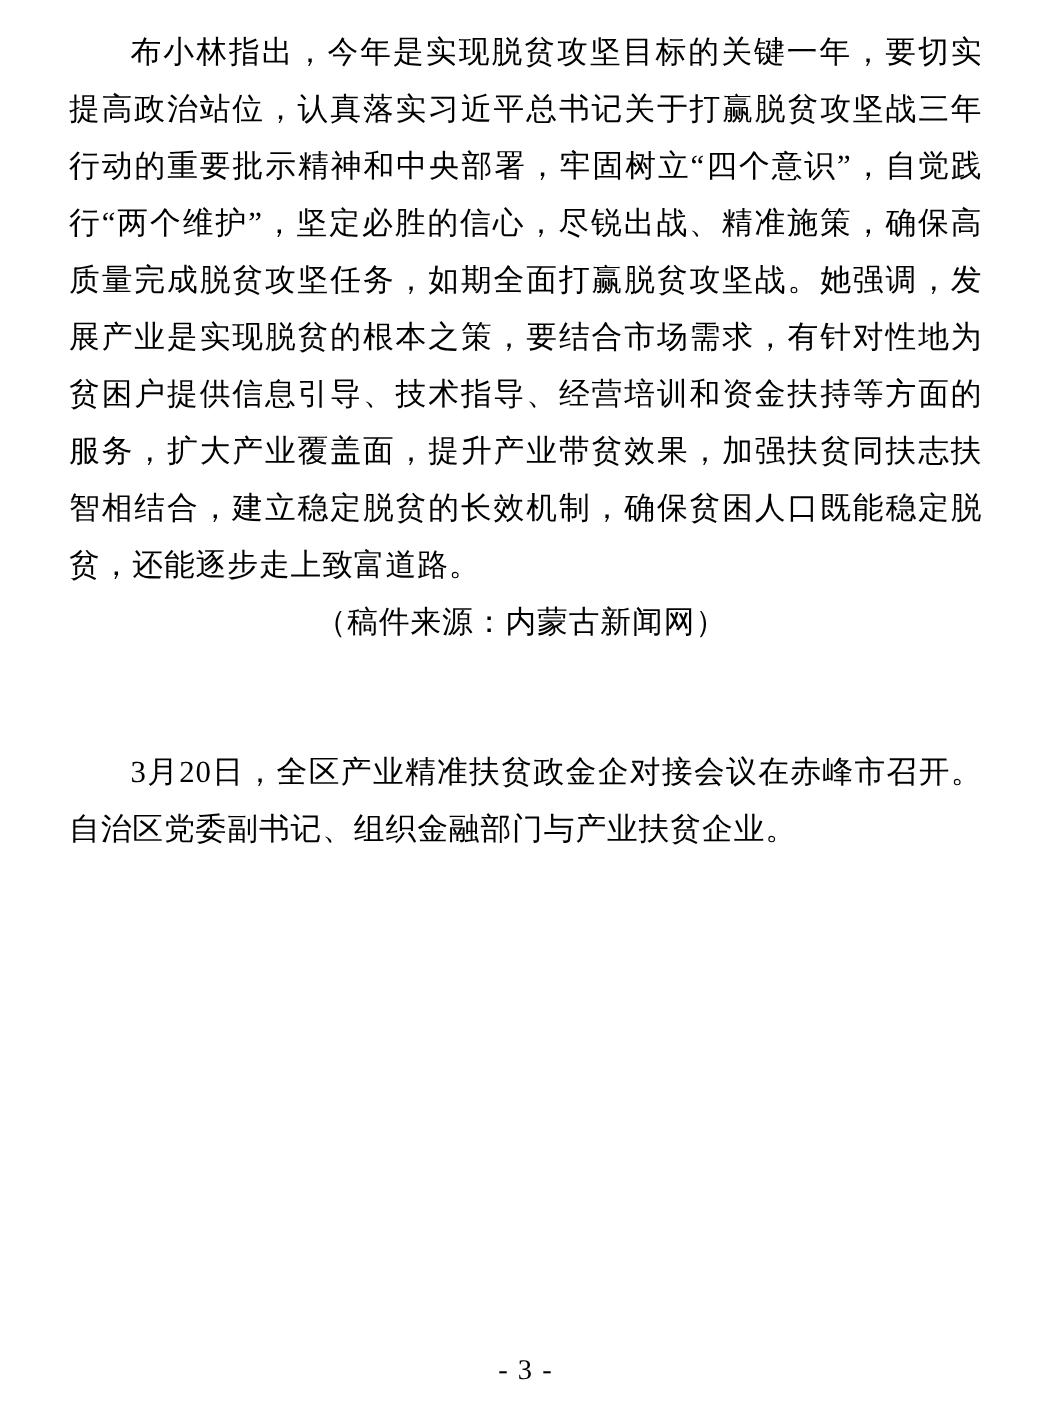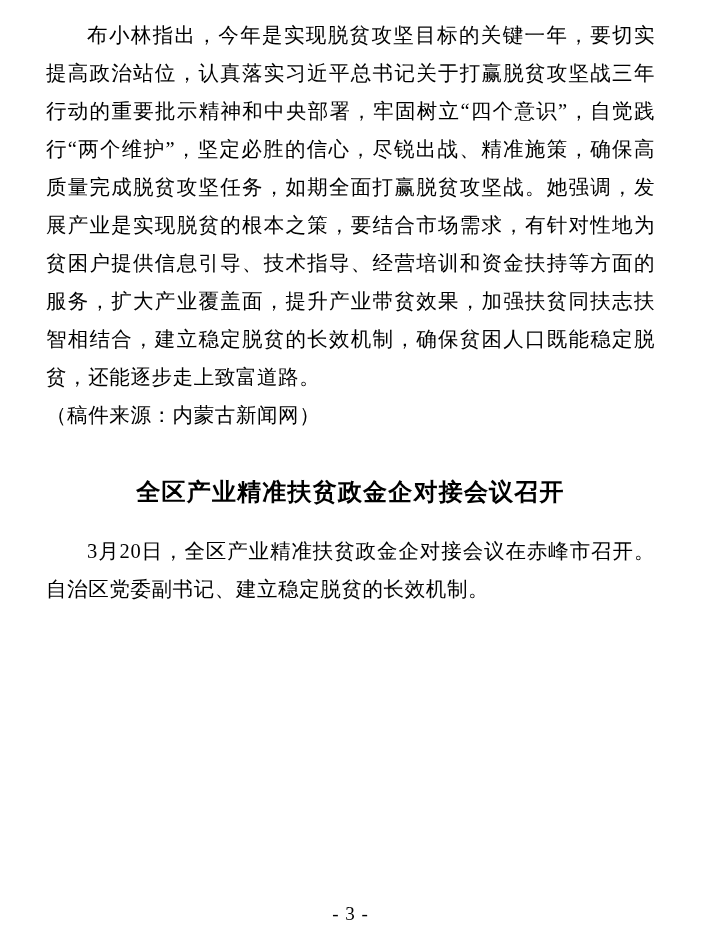--- a/index.html
+++ b/index.html
@@ -33,21 +33,21 @@
     white-space: normal;
   }
   .para + .para {
     margin-top: 0px;
   }
   .source-line {
     font-size: 20.5px;
     line-height: 38px;
     letter-spacing: 0.6px;
     margin: 0;
-    text-align: left;
+    text-align: center;
     padding-right: 6px;
   }
   .spacer-lg { height: 40px; }
   .spacer-md { height: 22px; }
   .section-title {
     font-family: "DejaVu Serif", "Liberation Serif", serif;
     font-size: 24px;
     font-weight: bold;
     text-align: center;
     letter-spacing: 1.2px;
@@ -71,22 +71,21 @@
 <div class="page">
 
   <div class="body-block">
     <p class="para">布小林指出，今年是实现脱贫攻坚目标的关键一年，要切实提高政治站位，认真落实习近平总书记关于打赢脱贫攻坚战三年行动的重要批示精神和中央部署，牢固树立“四个意识”，自觉践行“两个维护”，坚定必胜的信心，尽锐出战、精准施策，确保高质量完成脱贫攻坚任务，如期全面打赢脱贫攻坚战。她强调，发展产业是实现脱贫的根本之策，要结合市场需求，有针对性地为贫困户提供信息引导、技术指导、经营培训和资金扶持等方面的服务，扩大产业覆盖面，提升产业带贫效果，加强扶贫同扶志扶智相结合，建立稳定脱贫的长效机制，确保贫困人口既能稳定脱贫，还能逐步走上致富道路。</p>
   </div>
 
   <p class="source-line">（稿件来源：内蒙古新闻网）</p>
 
   <div class="spacer-lg"></div>
 
-  <h2 class="section-title">全区产业精准扶贫政金企对接会议召开</h2>
 
   <div class="spacer-md"></div>
 
   <div class="body-block">
-    <p class="para">3月20日，全区产业精准扶贫政金企对接会议在赤峰市召开。自治区党委副书记、建立稳定脱贫的长效机制。</p>
+    <p class="para">3月20日，全区产业精准扶贫政金企对接会议在赤峰市召开。自治区党委副书记、组织金融部门与产业扶贫企业。</p>
   </div>
 
   <div class="page-number">- 3 -</div>
 </div>
 
 </body></html>

